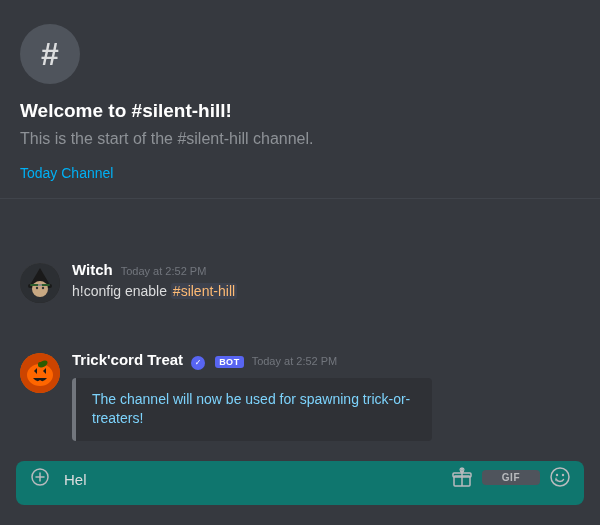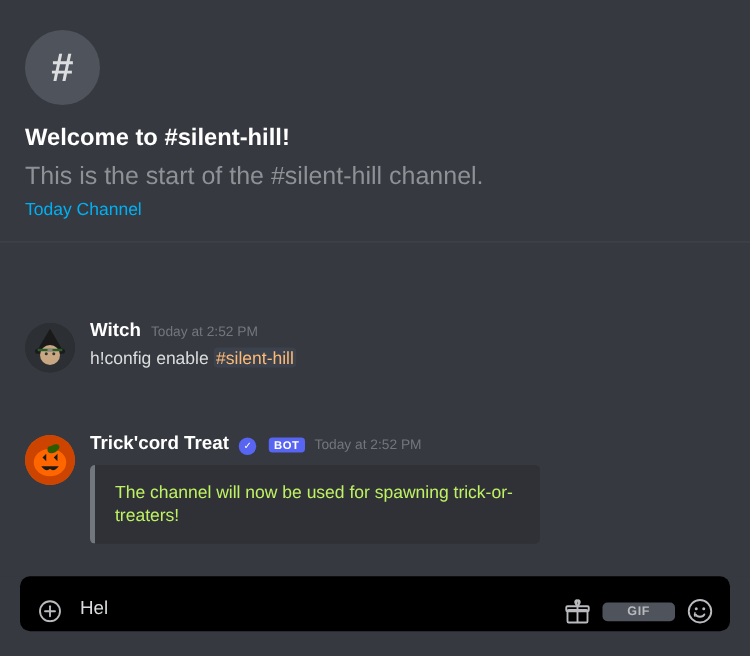--- a/index.html
+++ b/index.html
@@ -45,23 +45,23 @@
     }
 
     .channel-welcome-title {
       font-size: 19px;
       font-weight: 800;
       color: #ffffff;
       margin-bottom: 8px;
     }
 
     .channel-welcome-desc {
-      font-size: 20px;
+      font-size: 16px;
       color: #8e9297;
-      margin-bottom: 6px;
+      margin-bottom: 16px;
     }
 
     .edit-channel-link {
       font-size: 14px;
       color: #00b0f4;
       cursor: pointer;
       text-decoration: none;
     }
 
     .messages-area {
@@ -177,34 +177,34 @@
 
     .embed-title {
       font-size: 15px;
       font-weight: 700;
       color: #ffffff;
       margin-bottom: 6px;
     }
 
     .embed-desc {
       font-size: 14px;
-      color: #bef264;
+      color: #7dd3fc;
       line-height: 1.4;
     }
 
     .message-input-area {
       padding: 0 16px 20px 16px;
       background-color: #36393f;
     }
 
     .message-input-wrapper {
-      background-color: #000000;
+      background-color: #0f766e;
       border-radius: 8px;
       display: flex;
-      align-items: flex-end;
+      align-items: flex-start;
       padding: 0 8px;
       min-height: 44px;
     }
 
     .input-icon-btn {
       width: 32px;
       height: 32px;
       display: flex;
       align-items: center;
       justify-content: center;

